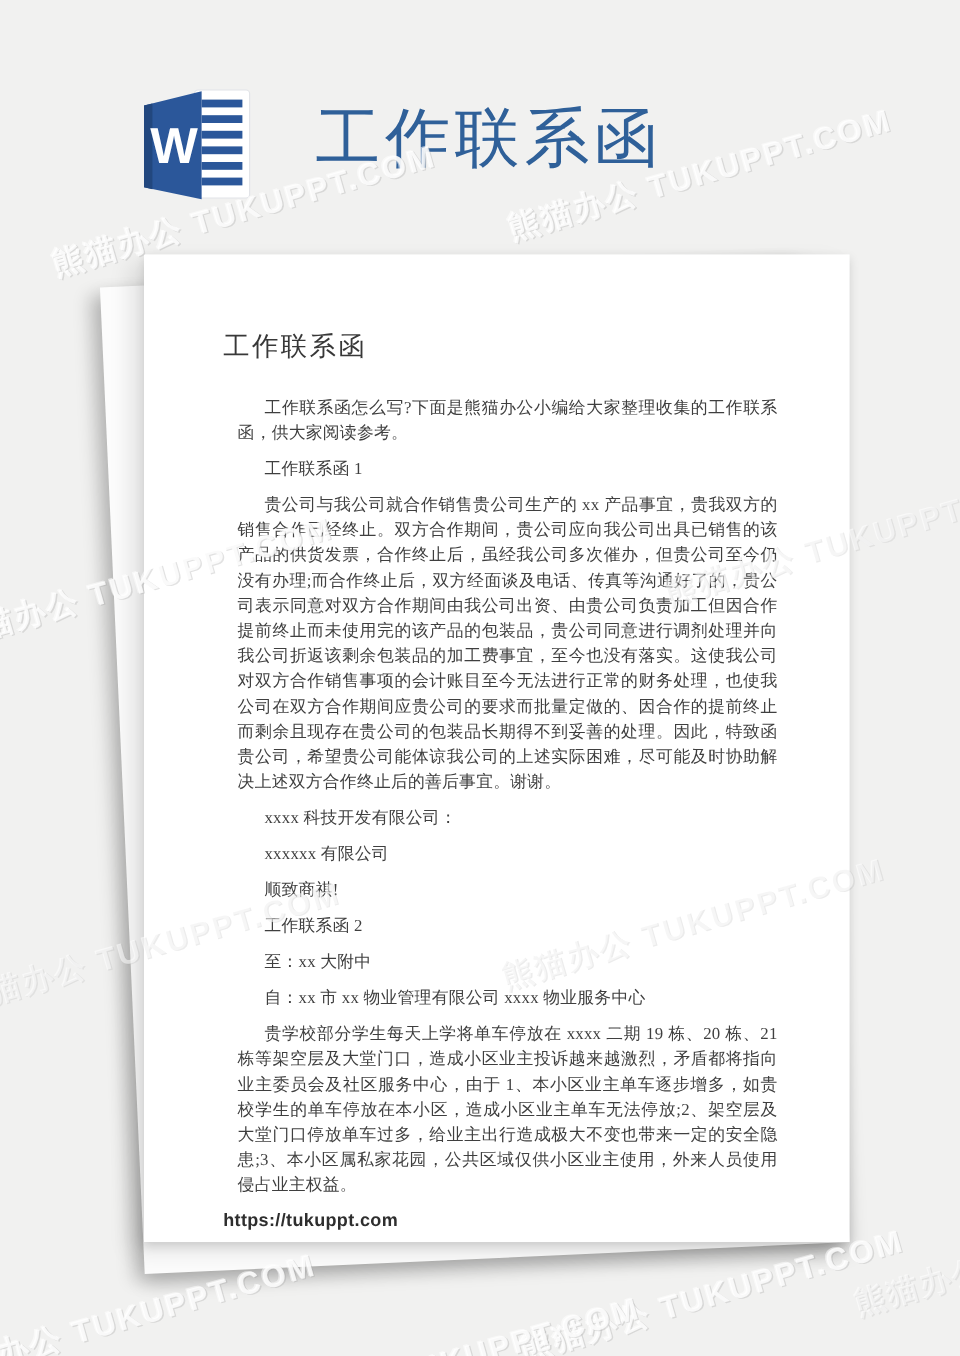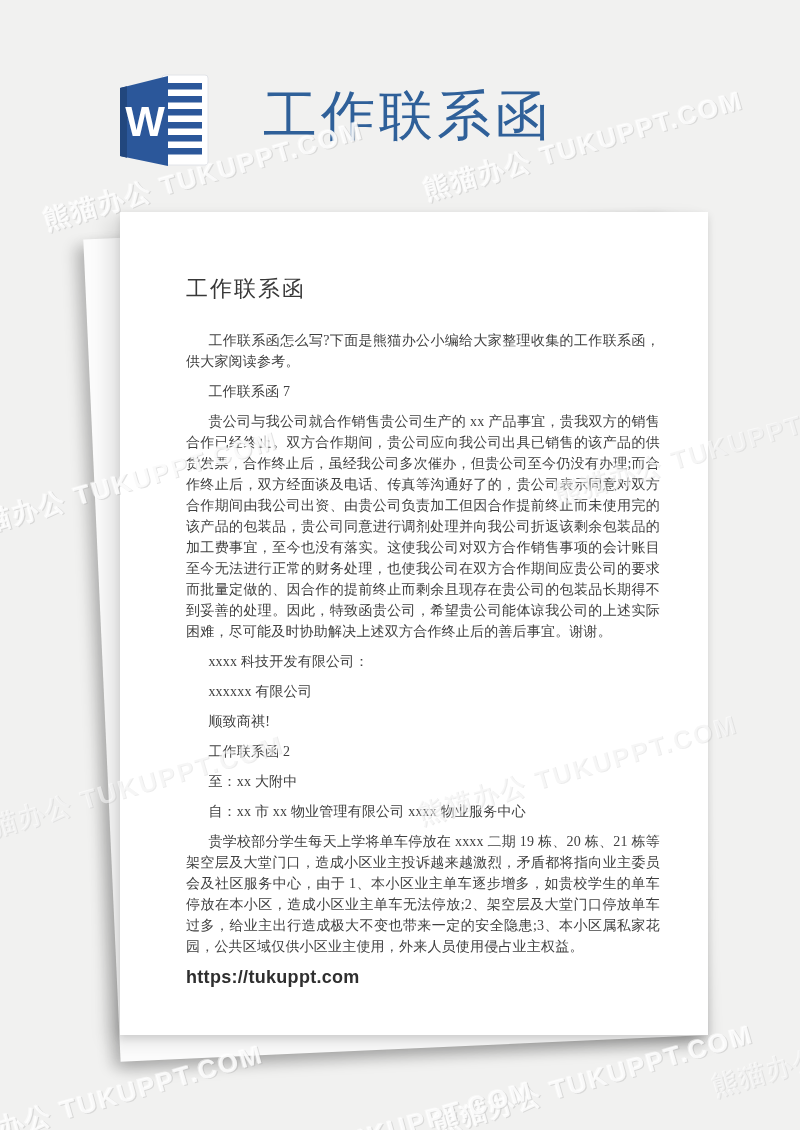--- a/index.html
+++ b/index.html
@@ -29,27 +29,27 @@
   
   .doc{
     box-sizing:border-box;width:100%;height:100%;
     padding:62px 48px 0 66px;color:#3f3f3f;
   }
   .doc-title{
     font-size:22px;font-weight:400;color:#383838;
     margin:0 0 26px;letter-spacing:2px;
   }
   .doc p{
-    margin:0 0 9px;font-size:14px;line-height:21px;
+    margin:0 12px 9px;font-size:14px;line-height:21px;
     text-indent:1.6em;text-align:justify;letter-spacing:0.2px;
   }
   .doc-footer-url{
     margin-top:10px;
     font-family:"Liberation Sans",sans-serif;
-    font-size:18px;font-weight:700;color:#2e2e2e;letter-spacing:0.3px;
+    font-size:15px;font-weight:700;color:#2e2e2e;letter-spacing:0.3px;
   }
   
   .wm{
     position:absolute;white-space:nowrap;pointer-events:none;
     font-family:"Liberation Sans",sans-serif;font-weight:700;
     font-size:26px;letter-spacing:2px;
     color:rgba(255,255,255,0.82);
     text-shadow:1px 1px 0 rgba(160,160,160,0.30),-1px -1px 0 rgba(255,255,255,0.55);
     transform:rotate(-16deg);
     z-index:9;
@@ -80,21 +80,21 @@
     </svg>
     <div class="page-head-title">工作联系函</div>
   </div>
 
   <div class="page page-back"></div>
 
   <div class="page page-front">
     <div class="doc">
       <h1 class="doc-title">工作联系函</h1>
       <p>工作联系函怎么写?下面是熊猫办公小编给大家整理收集的工作联系函，供大家阅读参考。</p>
-      <p>工作联系函 7</p>
+      <p>工作联系函 1</p>
       <p>贵公司与我公司就合作销售贵公司生产的 xx 产品事宜，贵我双方的销售合作已经终止。双方合作期间，贵公司应向我公司出具已销售的该产品的供货发票，合作终止后，虽经我公司多次催办，但贵公司至今仍没有办理;而合作终止后，双方经面谈及电话、传真等沟通好了的，贵公司表示同意对双方合作期间由我公司出资、由贵公司负责加工但因合作提前终止而未使用完的该产品的包装品，贵公司同意进行调剂处理并向我公司折返该剩余包装品的加工费事宜，至今也没有落实。这使我公司对双方合作销售事项的会计账目至今无法进行正常的财务处理，也使我公司在双方合作期间应贵公司的要求而批量定做的、因合作的提前终止而剩余且现存在贵公司的包装品长期得不到妥善的处理。因此，特致函贵公司，希望贵公司能体谅我公司的上述实际困难，尽可能及时协助解决上述双方合作终止后的善后事宜。谢谢。</p>
       <p>xxxx 科技开发有限公司：</p>
       <p>xxxxxx 有限公司</p>
       <p>顺致商祺!</p>
       <p>工作联系函 2</p>
       <p>至：xx 大附中</p>
       <p>自：xx 市 xx 物业管理有限公司 xxxx 物业服务中心</p>
       <p>贵学校部分学生每天上学将单车停放在 xxxx 二期 19 栋、20 栋、21 栋等架空层及大堂门口，造成小区业主投诉越来越激烈，矛盾都将指向业主委员会及社区服务中心，由于 1、本小区业主单车逐步增多，如贵校学生的单车停放在本小区，造成小区业主单车无法停放;2、架空层及大堂门口停放单车过多，给业主出行造成极大不变也带来一定的安全隐患;3、本小区属私家花园，公共区域仅供小区业主使用，外来人员使用侵占业主权益。</p>
       <div class="doc-footer-url">https://tukuppt.com</div>
     </div>

